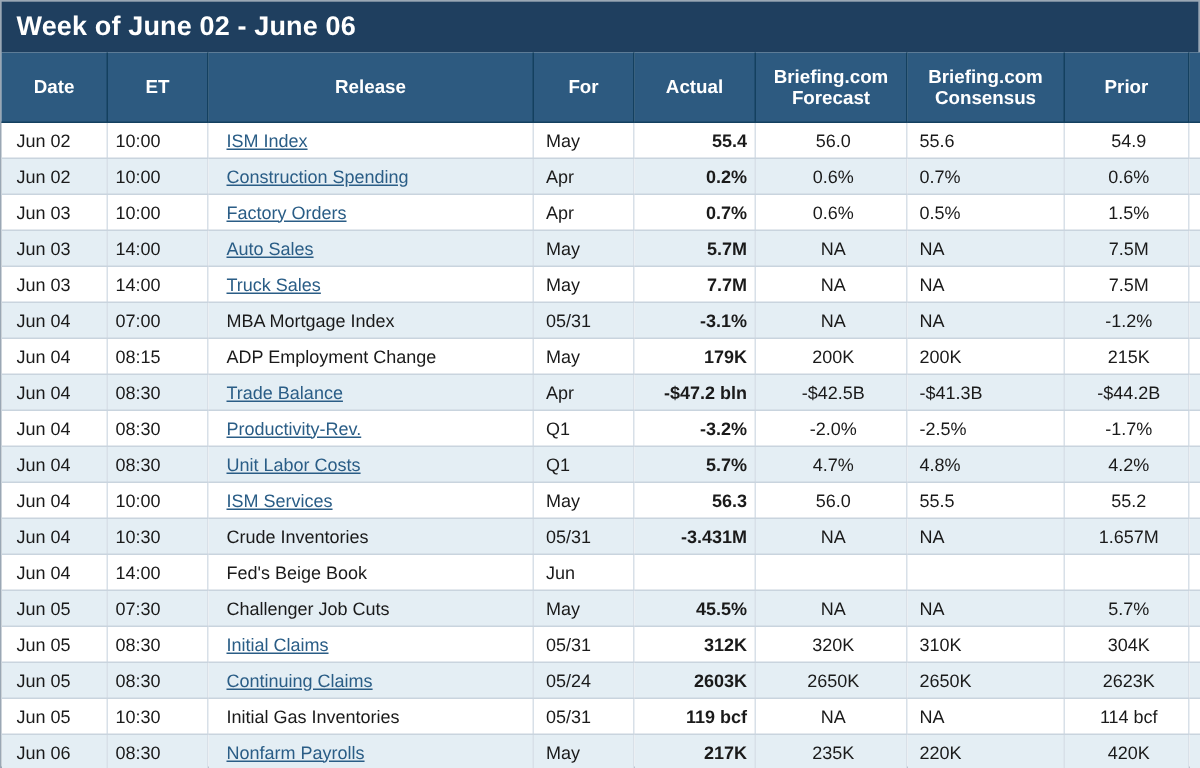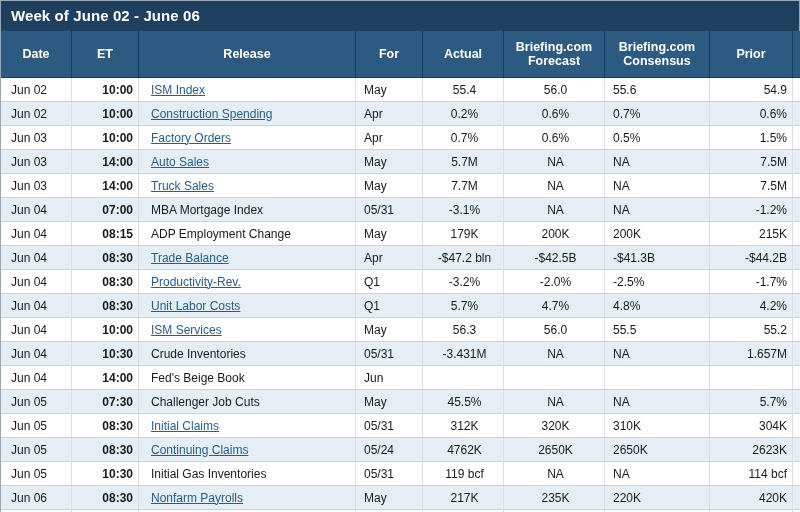--- a/index.html
+++ b/index.html
@@ -16,21 +16,21 @@
   .wrap {
     width: 800px;
     height: 512px;
     box-sizing: border-box;
     border: 1px solid #9aa7b4;
     background: #ffffff;
   }
   .title-bar {
     background: #1f3f5f;
     color: #ffffff;
-    font-size: 15px;
+    font-size: 18px;
     font-weight: bold;
     padding: 6px 10px 7px 10px;
     letter-spacing: 0.1px;
   }
   table.econ {
     border-collapse: collapse;
     width: 100%;
     table-layout: fixed;
   }
   table.econ thead th {
@@ -58,27 +58,27 @@
     height: 19px;
     line-height: 16px;
     white-space: nowrap;
     overflow: hidden;
   }
   table.econ tbody tr.odd td { background: #ffffff; }
   table.econ tbody tr.even td { background: #e4eef4; }
   table.econ tbody td:last-child { border-right: none; }
 
   .c-date   { width: 62px;  text-align: left;  padding-left: 10px !important; }
-  .c-et     { width: 58px;  text-align: right; font-weight: bold; }
+  .c-et     { width: 58px;  text-align: left; }
   .c-rel    { width: 208px; text-align: left;  padding-left: 12px !important; }
   .c-for    { width: 58px;  text-align: left;  padding-left: 8px !important; }
-  .c-act    { width: 72px;  text-align: center;  padding-left: 8px !important; }
+  .c-act    { width: 72px;  text-align: right;  padding-left: 8px !important; font-weight: bold; }
   .c-fc     { width: 92px;  text-align: center;  padding-left: 8px !important; }
   .c-cons   { width: 96px;  text-align: left;  padding-left: 8px !important; }
-  .c-prior  { width: 74px;  text-align: right;  padding-left: 8px !important; }
+  .c-prior  { width: 74px;  text-align: center;  padding-left: 8px !important; }
   .c-rev    { width: 76px;  text-align: left;  padding-left: 8px !important; }
 
   thead .c-date { text-align: center; padding-left: 4px !important; }
   thead .c-rel  { text-align: center; padding-left: 4px !important; }
   thead .c-for  { text-align: center; padding-left: 4px !important; }
   thead .c-act  { text-align: center; padding-left: 4px !important; }
   thead .c-fc   { text-align: center; padding-left: 4px !important; }
   thead .c-cons { text-align: center; padding-left: 4px !important; }
   thead .c-prior{ text-align: center; padding-left: 4px !important; }
   thead .c-rev  { text-align: center; padding-left: 4px !important; }
@@ -285,21 +285,21 @@
           <td class="c-fc">320K</td>
           <td class="c-cons">310K</td>
           <td class="c-prior">304K</td>
           <td class="c-rev">300K</td>
         </tr>
         <tr class="even">
           <td class="c-date">Jun 05</td>
           <td class="c-et">08:30</td>
           <td class="c-rel"><a class="rel-link">Continuing Claims</a></td>
           <td class="c-for">05/24</td>
-          <td class="c-act">4762K</td>
+          <td class="c-act">2603K</td>
           <td class="c-fc">2650K</td>
           <td class="c-cons">2650K</td>
           <td class="c-prior">2623K</td>
           <td class="c-rev">2631K</td>
         </tr>
         <tr class="odd">
           <td class="c-date">Jun 05</td>
           <td class="c-et">10:30</td>
           <td class="c-rel"><span class="rel-plain">Initial Gas Inventories</span></td>
           <td class="c-for">05/31</td>

